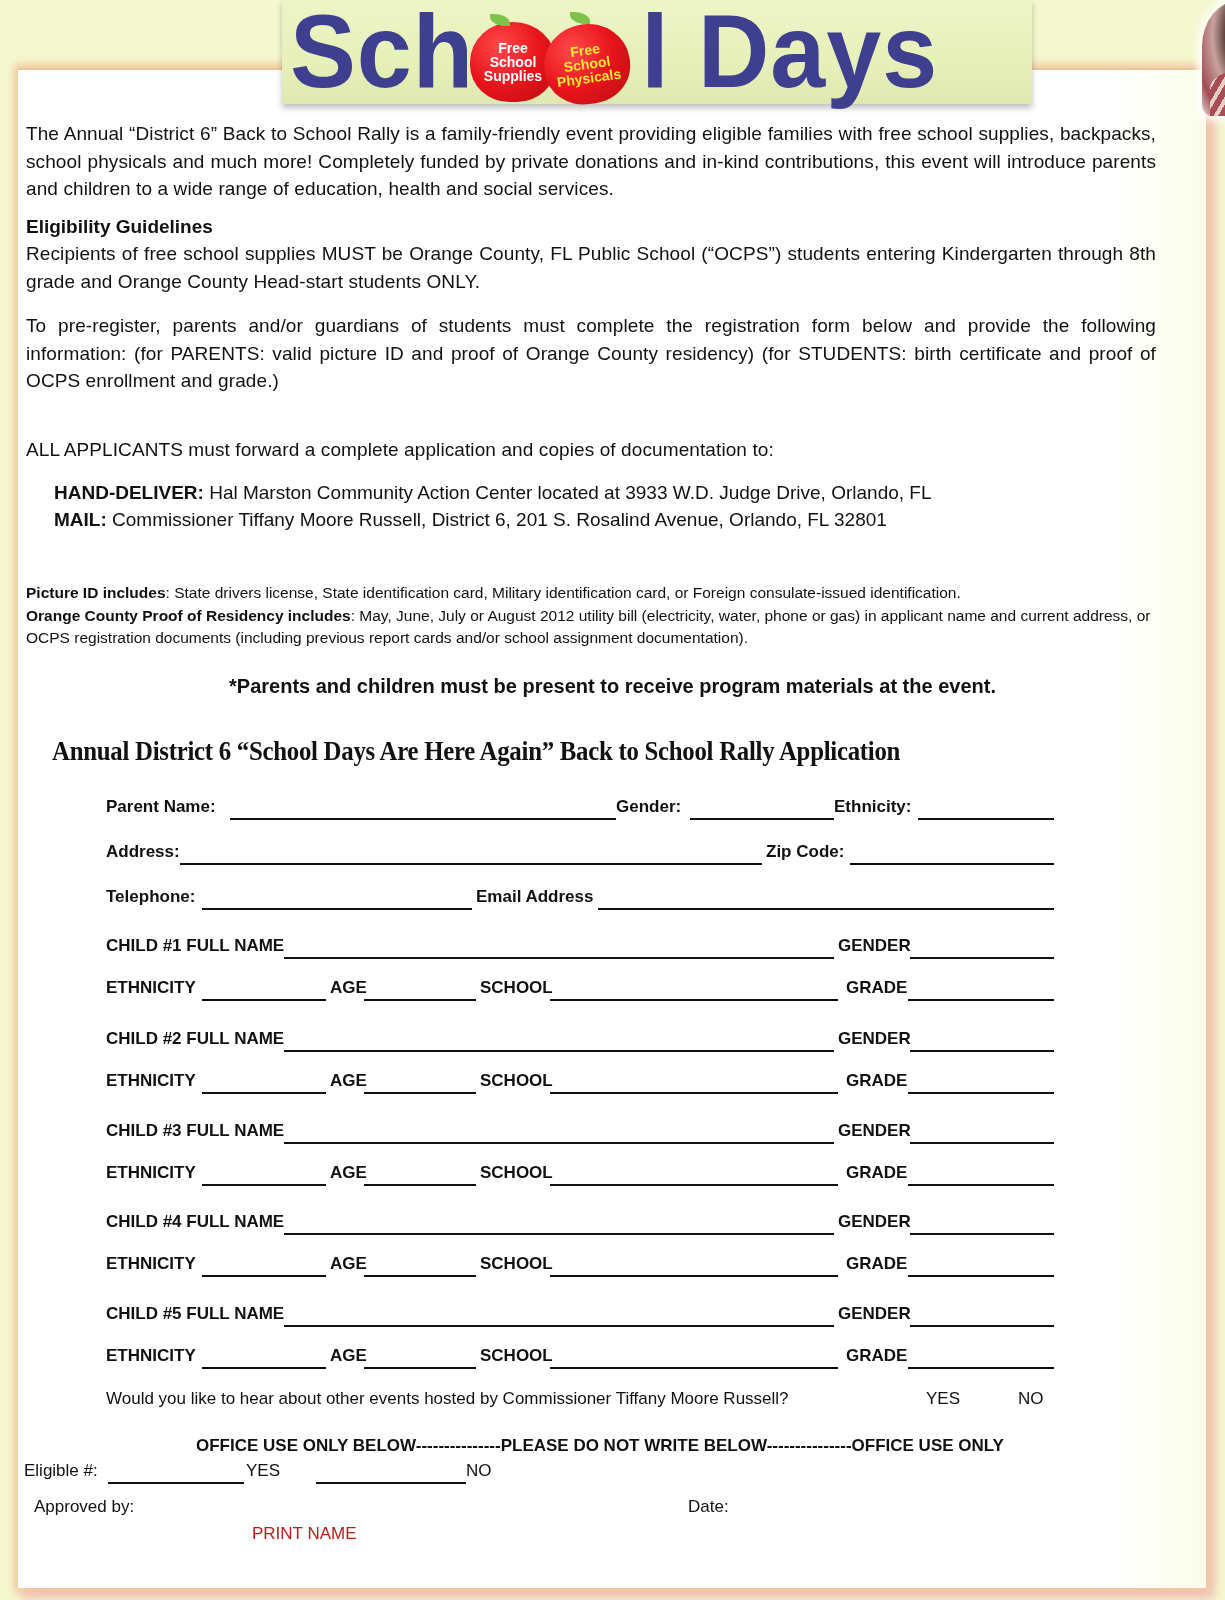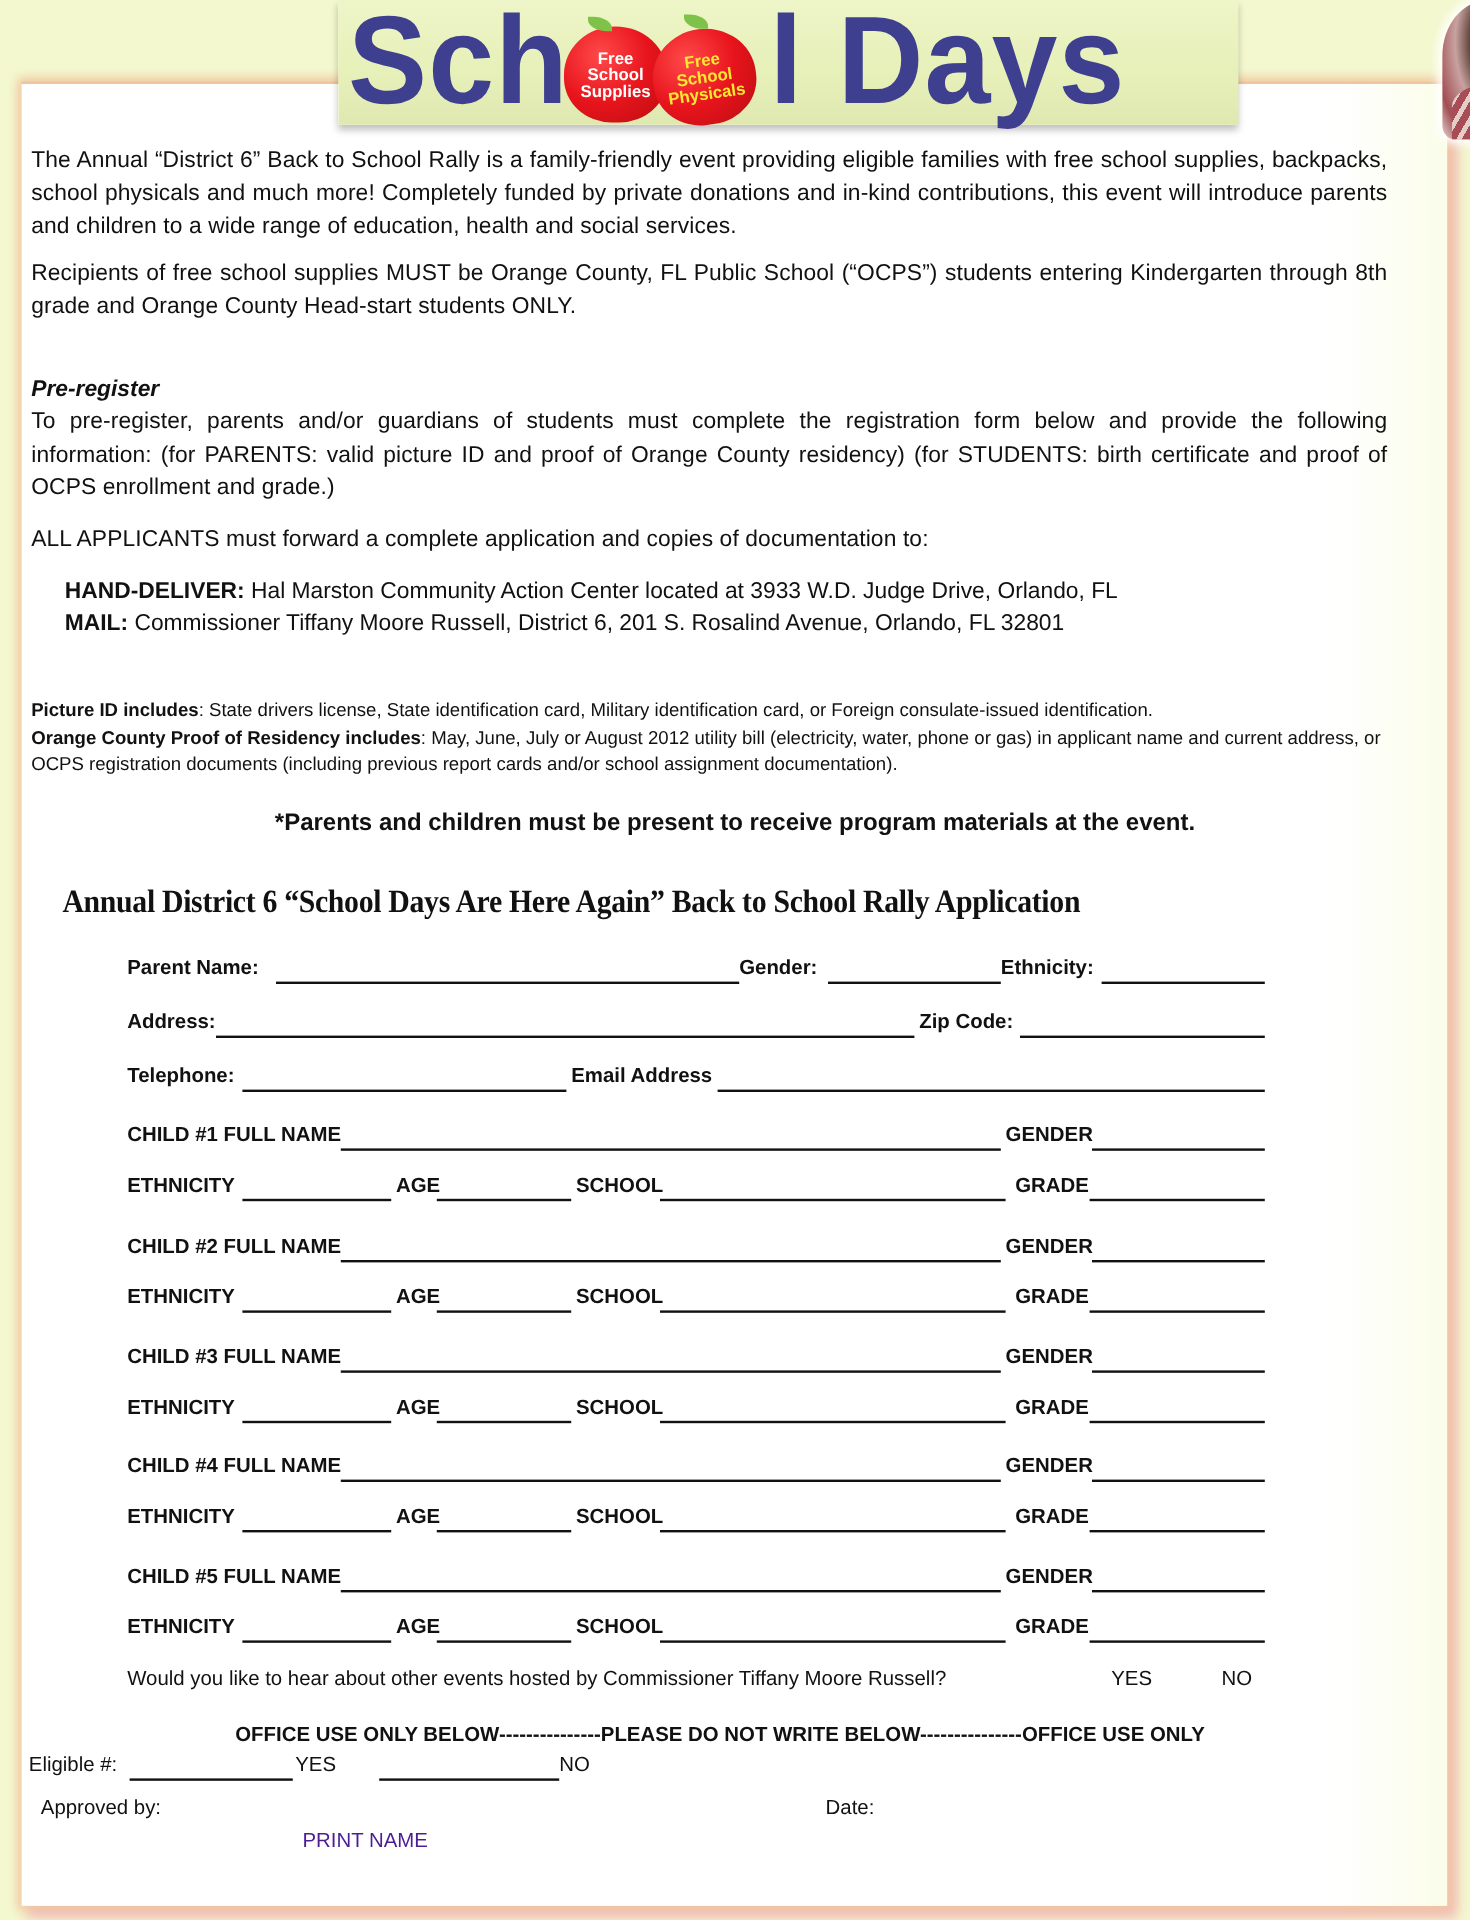--- a/index.html
+++ b/index.html
@@ -138,25 +138,25 @@
 
     <div class="shirt"></div>
   </div>
 </div>
 
 <div class="block" style="top:120px;">
   <p class="body">The Annual “District 6” Back to School Rally is a family-friendly event providing eligible families with free school supplies, backpacks, school physicals and much more! Completely funded by private donations and in-kind contributions, this event will introduce parents and children to a wide range of education, health and social services.</p>
 </div>
 
 <div class="block" style="top:214px;">
+  <div class="heading">Eligibility Guidelines</div>
   <p class="body">Recipients of free school supplies MUST be Orange County, FL Public School (“OCPS”) students entering Kindergarten through 8th grade and Orange County Head-start students ONLY.</p>
 </div>
 
 <div class="block" style="top:312px;">
-  <div class="heading italic">Pre-register</div>
   <p class="body">To pre-register, parents and/or guardians of students must complete the registration form below and provide the following information: (for PARENTS:  valid picture ID and proof of Orange County residency) (for STUDENTS: birth certificate and proof of OCPS enrollment and grade.)</p>
 </div>
 
 <div class="block" style="top:436px;">
   <p class="body">ALL APPLICANTS must forward a complete application and copies of documentation to:</p>
 </div>
 
 <div class="block" style="top:479px;">
   <div class="addr-line"><b>HAND-DELIVER:</b><span> Hal Marston Community Action Center located at 3933 W.D. Judge Drive, Orlando, FL</span></div>
   <div class="addr-line"><b>MAIL:</b><span> Commissioner Tiffany Moore Russell, District 6, 201 S. Rosalind Avenue, Orlando, FL 32801</span></div>
@@ -291,15 +291,15 @@
   <span class="lbl plain" style="left:222px;">YES</span>
   <div class="line" style="left:292px;width:150px;"></div>
   <span class="lbl plain" style="left:442px;">NO</span>
 </div>
 
 <div class="frow" style="top:1497px;left:34px;font-weight:normal;">
   <span class="lbl plain" style="left:0;">Approved by:</span>
   <span class="lbl plain" style="left:654px;">Date:</span>
 </div>
 
-<div class="frow" style="top:1524px;left:252px;font-weight:normal;color:#4c1d95;text-decoration:underline;">
+<div class="frow" style="top:1524px;left:252px;font-weight:normal;color:#b91c1c;text-decoration:underline;">
   <span class="lbl plain" style="left:0;">PRINT NAME</span>
 </div>
 
 </body></html>

